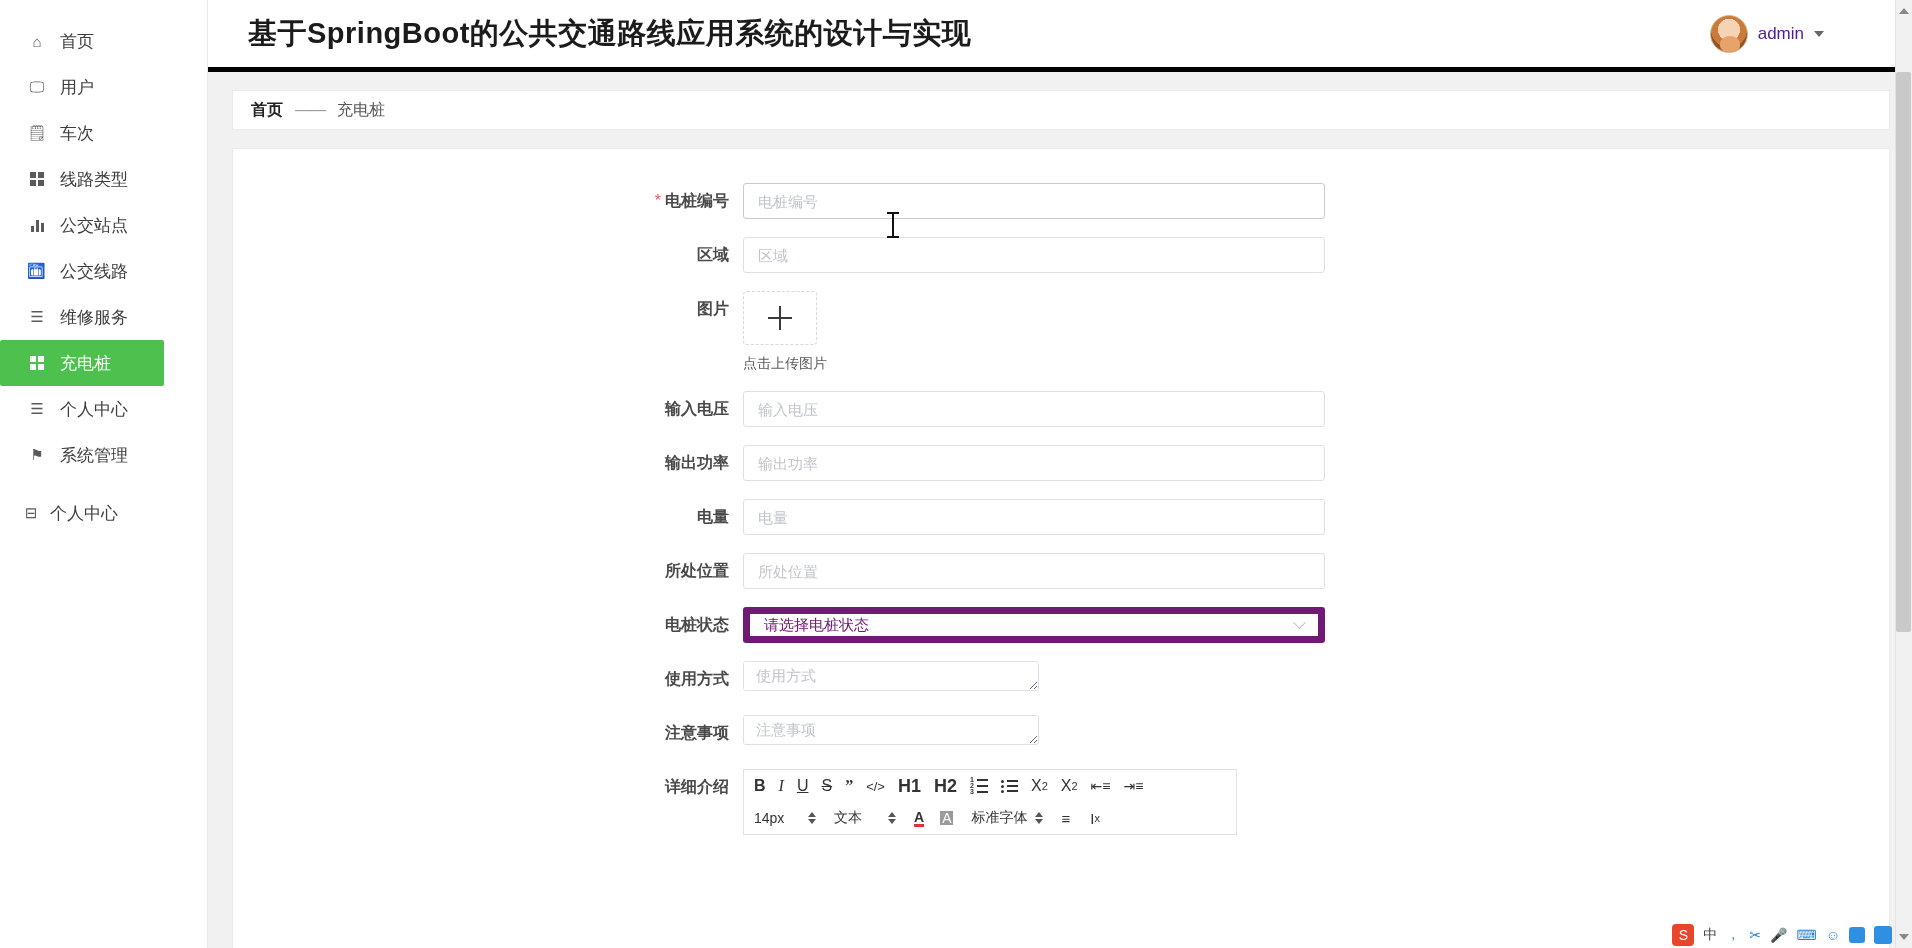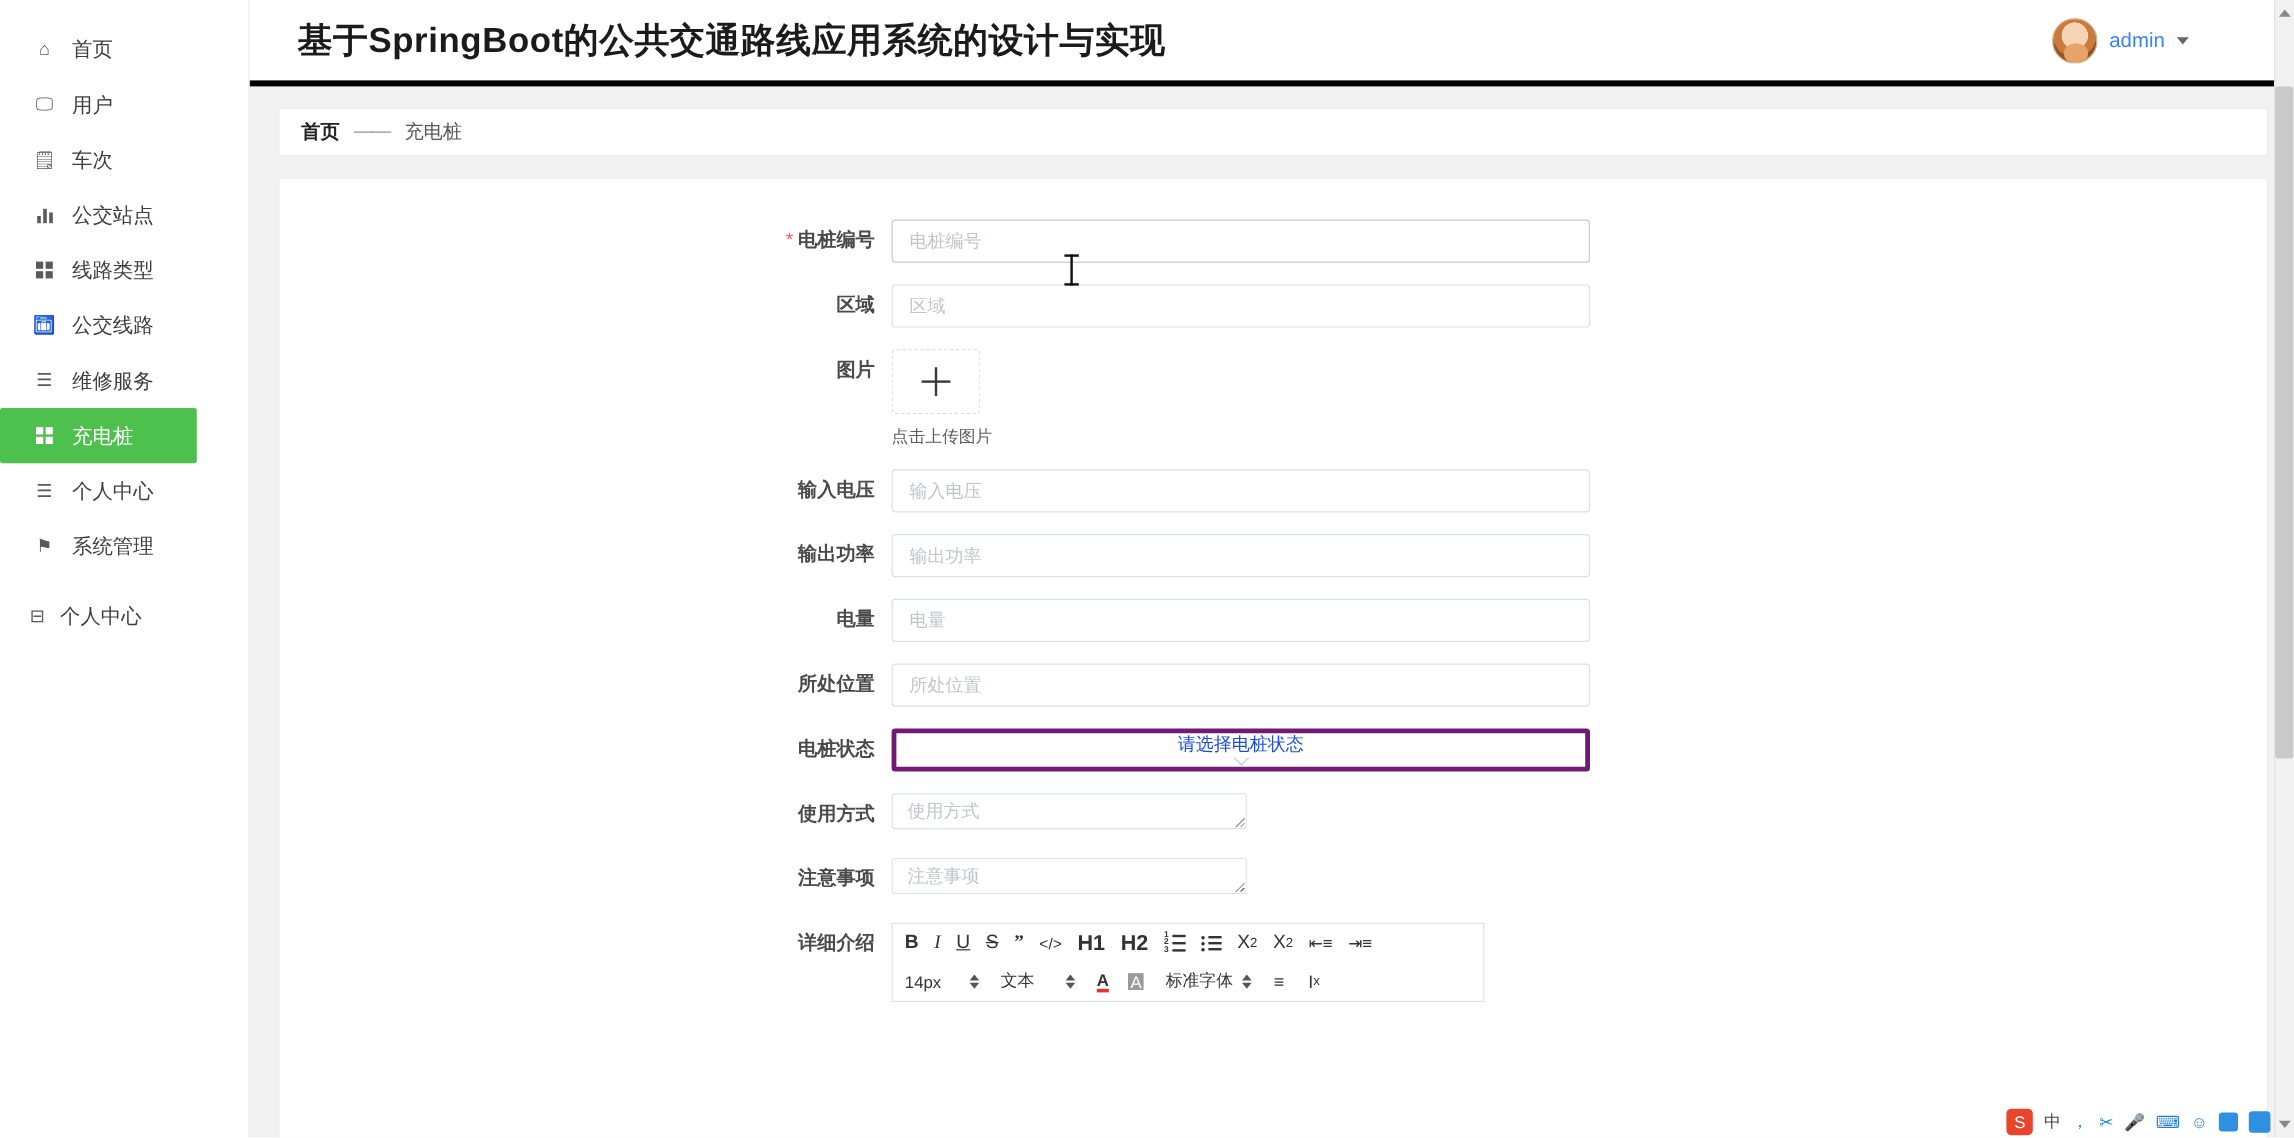--- a/index.html
+++ b/index.html
@@ -93,21 +93,21 @@
     font-size: 29px;
     font-weight: bold;
     color: #1b1b1b;
     letter-spacing: .5px;
     flex: 1;
   }
   .user-box {
     display: flex;
     align-items: center;
     gap: 10px;
-    color: #3b82f6;
+    color: #4c1d95;
     font-size: 17px;
     cursor: pointer;
     padding-right: 60px;
   }
   .avatar {
     width: 38px; height: 38px;
     border-radius: 50%;
     background: radial-gradient(circle at 50% 38%, #f6d3b4 0 38%, #c97b3c 39% 62%, #8f5527 63% 100%);
     border: 1px solid #d8b38c;
     position: relative;
@@ -178,31 +178,30 @@
     color: #303133;
     outline: none;
     background: #fff;
     font-family: "Liberation Sans", sans-serif;
   }
   .inp::placeholder { color: #c0c4cc; }
   .inp.focused { border-color: #c7cad1; }
   .sel {
     width: 582px;
     height: 36px;
-    border: 4px solid #701a75;
+    border: 7px solid #701a75;
     border-radius: 3px;
     padding: 0 14px;
     font-size: 15px;
-    color: #1d4ed8;
+    color: #701a75;
     display: flex;
     align-items: center;
     justify-content: space-between;
     background: #fff;
     cursor: pointer;
-    flex-direction: column;
   }
   .sel .chev {
     width: 9px; height: 9px;
     border-right: 1.6px solid #c0c4cc;
     border-bottom: 1.6px solid #c0c4cc;
     transform: rotate(45deg) translate(-2px,-2px);
   }
   .ta {
     width: 296px;
     height: 30px;
@@ -382,39 +381,39 @@
       <span>用户</span>
     </div>
 
     <div class="side-item">
       <span class="ic">🗒</span>
       <span>车次</span>
     </div>
 
     <div class="side-item">
       <span class="ic">
+        <span class="grid-ic">
+            <i></i>
+            <i></i>
+            <i></i>
+            <i></i>
+          </span>
+      </span>
+      <span>线路类型</span>
+    </div>
+
+    <div class="side-item">
+      <span class="ic">
         <span class="bars">
             <i style="height:6px"></i>
             <i style="height:12px"></i>
             <i style="height:9px"></i>
           </span>
       </span>
       <span>公交站点</span>
-    </div>
-
-    <div class="side-item">
-      <span class="ic">
-        <span class="grid-ic">
-            <i></i>
-            <i></i>
-            <i></i>
-            <i></i>
-          </span>
-      </span>
-      <span>线路类型</span>
     </div>
 
     <div class="side-item">
       <span class="ic">🛅</span>
       <span>公交线路</span>
     </div>
 
     <div class="side-item">
       <span class="ic">☰</span>
       <span>维修服务</span>

